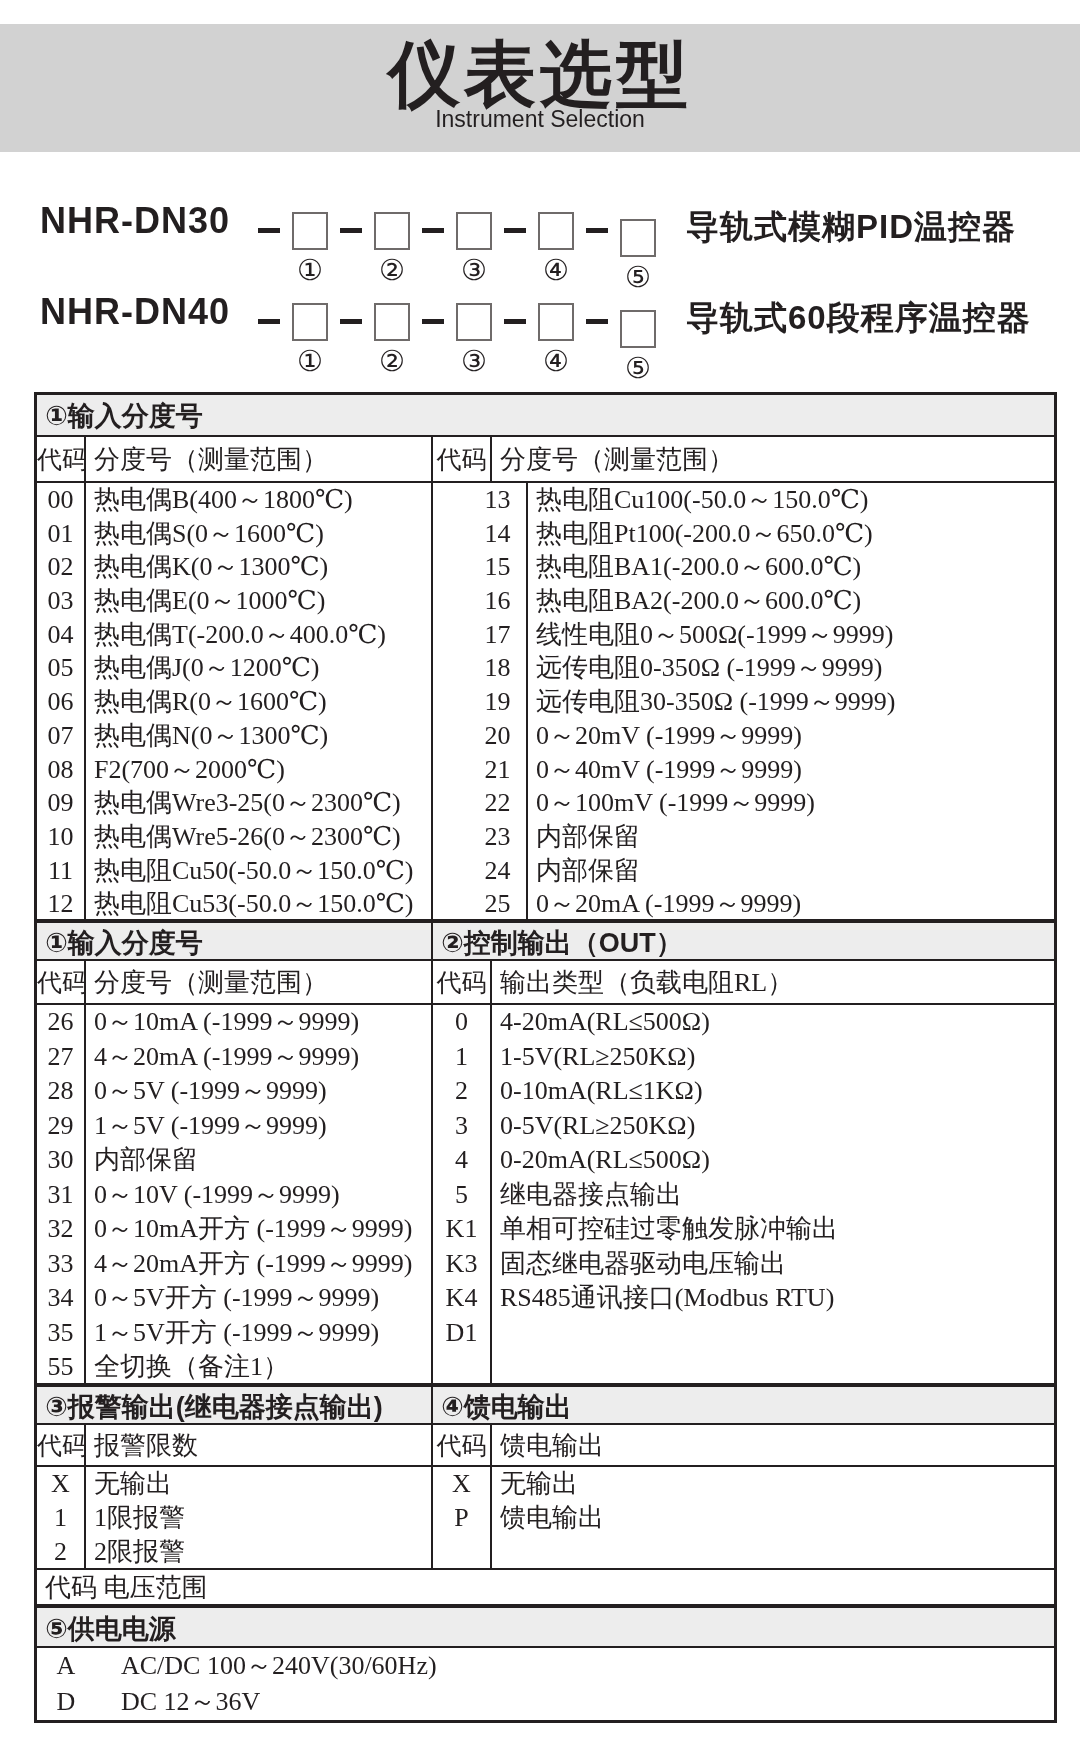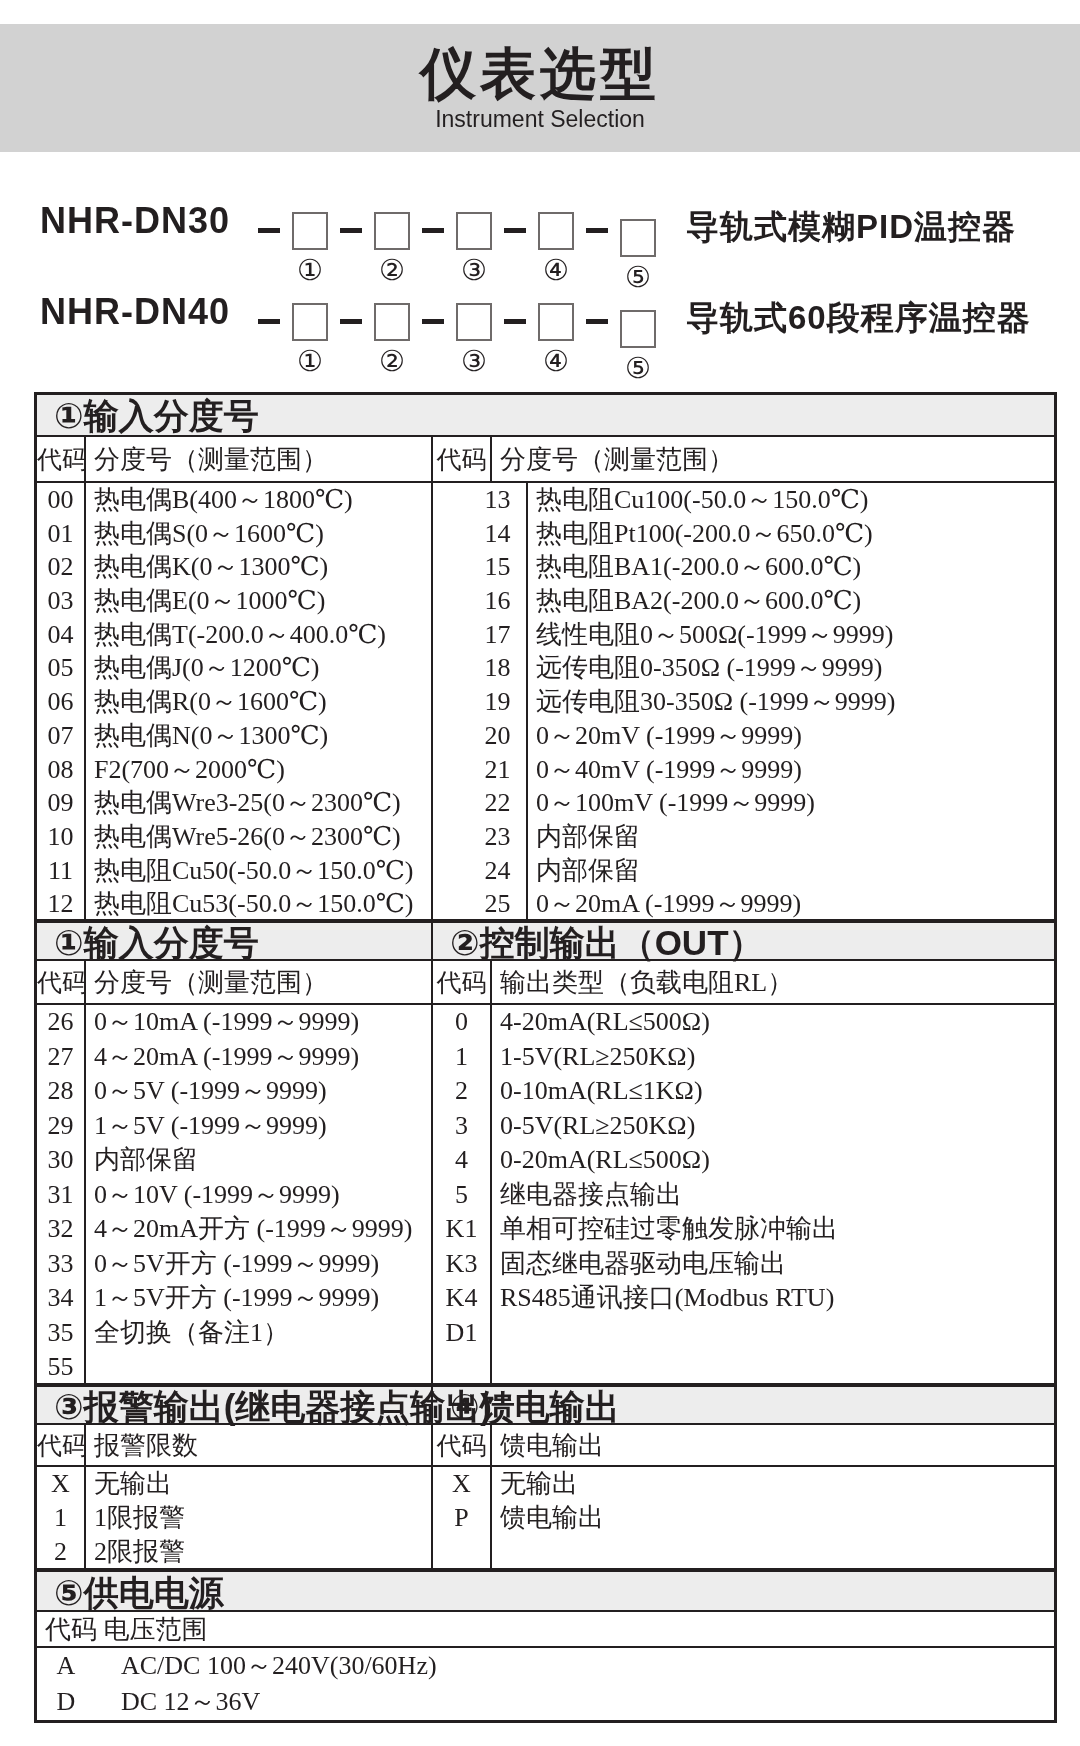--- a/index.html
+++ b/index.html
@@ -9,21 +9,21 @@
     color:#231f20; overflow:hidden;
     font-family:"Liberation Serif","DejaVu Serif",serif;
   }
   
   .titlebar {
     margin-top:24px; width:1080px; height:128px; background:#d2d2d2;
     display:flex; flex-direction:column; align-items:center; justify-content:center;
   }
   .titlebar .title {
     font-family:"Liberation Sans","DejaVu Sans",sans-serif;
-    font-size:56px; font-weight:700; letter-spacing:4px; line-height:60px;
+    font-size:72px; font-weight:700; letter-spacing:4px; line-height:60px;
   }
   .titlebar .subtitle {
     font-family:"Liberation Sans","DejaVu Sans",sans-serif;
     font-size:23px; font-weight:400; line-height:26px; margin-top:2px;
   }
   
   .models { padding:46px 0 0 40px; }
   .model-row { display:flex; align-items:flex-start; height:97px; white-space:nowrap; }
   .model-row + .model-row { margin-top:-6px; }
   .model-code {
@@ -46,21 +46,21 @@
   
   .seltable {
     margin:6px 0 0 34px; width:1023px; border:3px solid #231f20; background:#fff;
   }
   .band { border-bottom:2px solid #231f20; }
   .band:last-child { border-bottom:none; }
   .gray { background:#ededed; border-top:2px solid #231f20; }
   .gray.first { border-top:none; }
   .gray .stitle {
     display:block; font-family:"Liberation Sans","DejaVu Sans",sans-serif;
-    font-weight:700; font-size:35px; padding-left:17px; white-space:nowrap;
+    font-weight:700; font-size:27px; padding-left:8px; white-space:nowrap;
   }
   .g1 { height:42px; } .g1 .stitle { line-height:42px; }
   .g2 { height:40px; display:flex; } .g2 .stitle { line-height:40px; }
   .pair { display:flex; }
   .hleft { width:396px; border-right:2px solid #231f20; flex:none; display:flex; }
   .hright { flex:1; display:flex; }
   .ccode {
     flex:none; border-right:2px solid #231f20; text-align:center;
     font-size:25px; white-space:nowrap; overflow:hidden;
   }
@@ -285,20 +285,21 @@
             <div class="cell">35</div>
             <div class="cell">55</div>
           </div>
         <div class="desccol">
             <div class="cell">0～10mA (-1999～9999)</div>
             <div class="cell">4～20mA (-1999～9999)</div>
             <div class="cell">0～5V (-1999～9999)</div>
             <div class="cell">1～5V (-1999～9999)</div>
             <div class="cell">内部保留</div>
             <div class="cell">0～10V (-1999～9999)</div>
+            <div class="cell">0～10mA开方 (-1999～9999)</div>
             <div class="cell">4～20mA开方 (-1999～9999)</div>
             <div class="cell">0～5V开方 (-1999～9999)</div>
             <div class="cell">1～5V开方 (-1999～9999)</div>
             <div class="cell">全切换（备注1）</div>
           </div>
       </div>
       <div class="hright">
         <div class="codecol">
             <div class="cell">0</div>
             <div class="cell">1</div>
@@ -361,24 +362,24 @@
             <div class="cell">X</div>
             <div class="cell">P</div>
           </div>
         <div class="desccol">
             <div class="cell">无输出</div>
             <div class="cell">馈电输出</div>
           </div>
       </div>
     </div>
 
+    <div class="band powhead">代码 电压范围</div>
     <div class="band gray g1">
       <span class="stitle">⑤供电电源</span>
     </div>
-    <div class="band powhead">代码 电压范围</div>
     <div class="band powdata">
         <div class="prow">
           <span class="pcode">A</span>
           <span class="pdesc">AC/DC 100～240V(30/60Hz)</span>
         </div>
         <div class="prow">
           <span class="pcode">D</span>
           <span class="pdesc">DC 12～36V</span>
         </div>
       </div>

